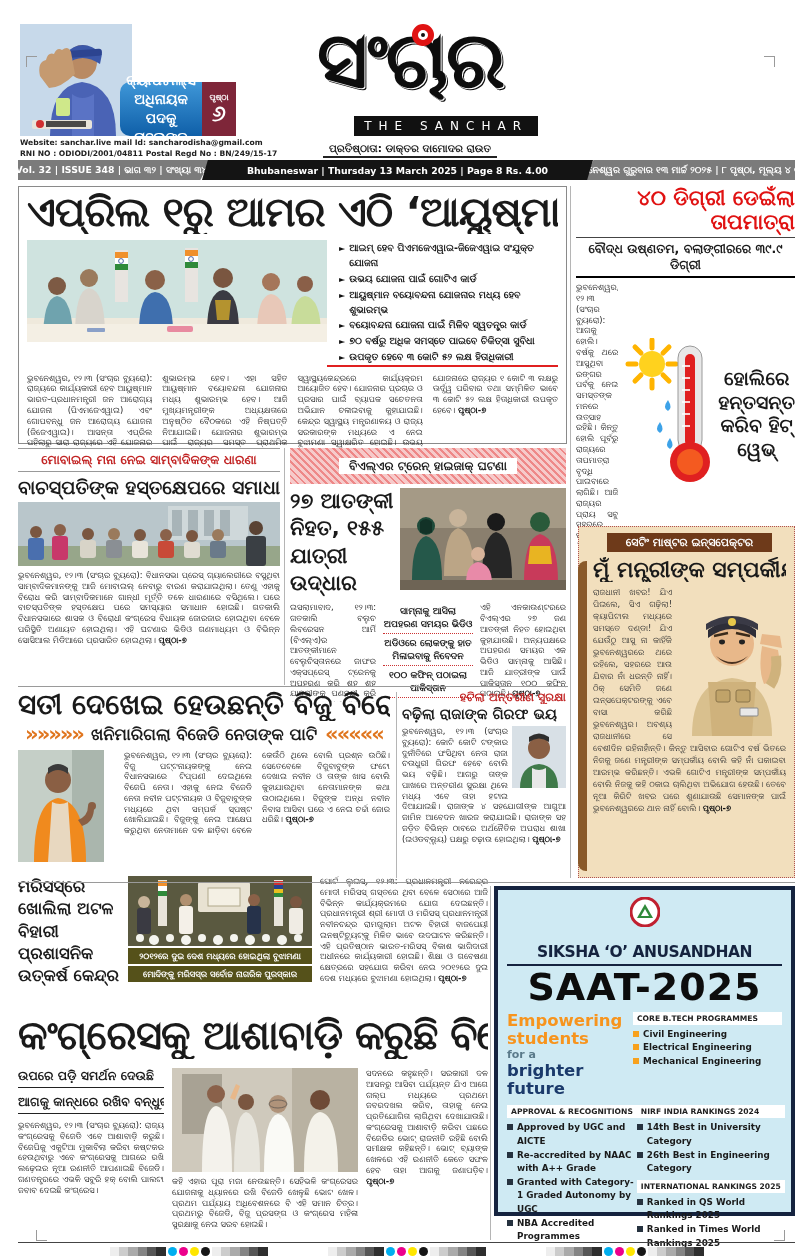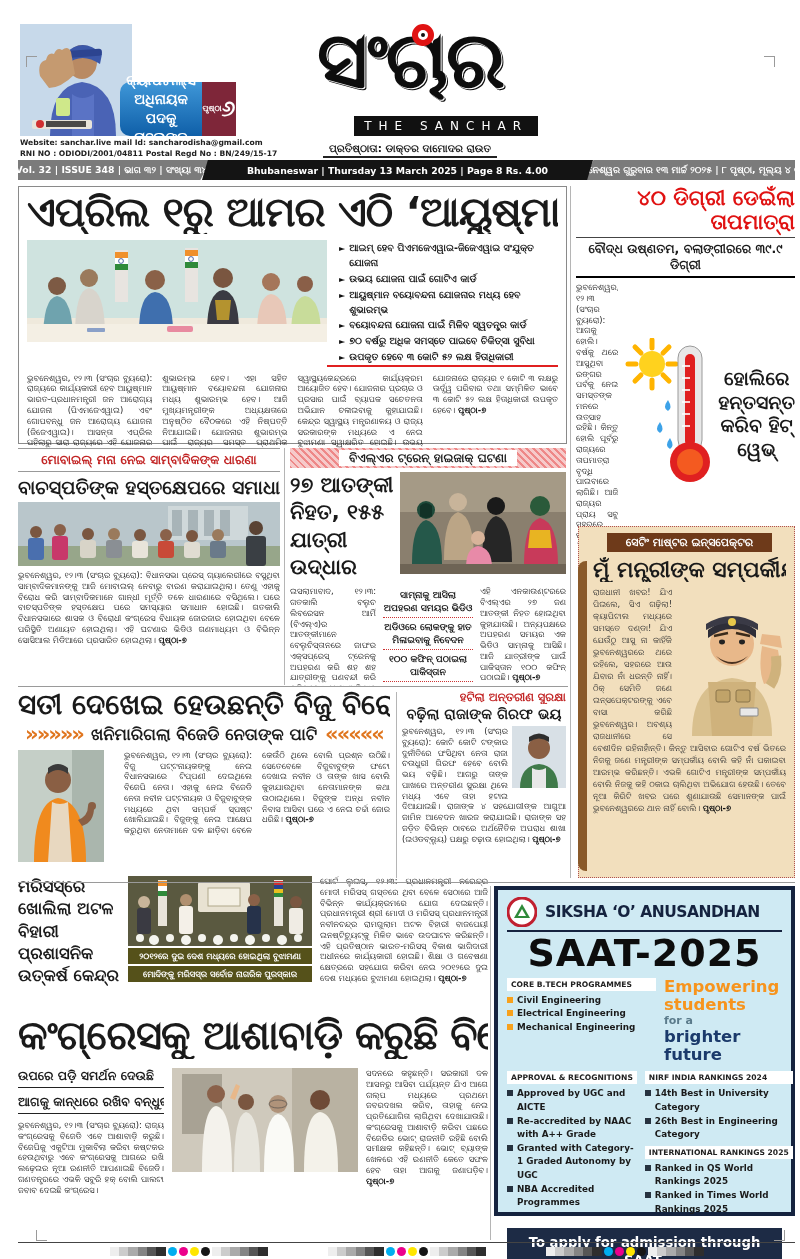--- a/index.html
+++ b/index.html
@@ -8,21 +8,21 @@
   .abs{position:absolute;}
   .rule-v{position:absolute;width:1px;background:#b5b5b5;}
   .rule-h{position:absolute;height:1px;background:#9a9a9a;}
   .jtext{font-size:8.3px;line-height:1.3;text-align:justify;color:#222;}
   .jump{font-weight:800;color:#111;}
   
   #promo{left:20px;top:24px;width:216px;height:112px;}
   #promo-photo{position:absolute;left:0;top:0;width:112px;height:112px;background:linear-gradient(180deg,#dfe9f2,#b9cfe4);overflow:hidden;}
   #promo-box{position:absolute;left:100px;top:58px;width:82px;height:54px;background:linear-gradient(180deg,#3f97d8,#0f5fa8);
      border-radius:10px 0 0 10px;color:#fff;font-weight:800;font-size:14px;line-height:1.35;display:flex;align-items:center;justify-content:center;text-align:center;padding:2px;box-sizing:border-box;}
-  #promo-page{position:absolute;left:182px;top:58px;width:34px;height:54px;background:#7e2639;color:#fff;display:flex;flex-direction:row;align-items:center;justify-content:center;}
+  #promo-page{position:absolute;left:182px;top:58px;width:34px;height:54px;background:#7e2639;color:#fff;display:flex;flex-direction:column;align-items:center;justify-content:center;}
   #promo-page .lbl{font-size:8px;font-weight:700;}
   #promo-page .num{font-size:22px;font-weight:800;line-height:1;}
   #header-meta{left:20px;top:137px;width:260px;font-size:7.6px;font-weight:700;color:#222;line-height:1.5;}
   #masthead{left:240px;top:20px;width:340px;height:138px;text-align:center;}
   #logo-odia{font-size:78px;font-weight:800;line-height:1.05;color:#0d0d0d;letter-spacing:-2px;text-shadow:1px 1px 0 #fff,2px 2px 0 #0d0d0d;}
   #logo-ring{position:absolute;left:172px;top:4px;width:22px;height:22px;border:6px solid #e01212;border-radius:50%;background:#fff;box-sizing:border-box;}
   #logo-ring i{position:absolute;left:3px;top:3px;width:4px;height:4px;background:#111;border-radius:50%;}
   #logo-en{position:absolute;right:42px;top:96px;background:#111;color:#fff;font-weight:400;font-size:12px;letter-spacing:7px;padding:3px 10px;}
   #founder{position:absolute;left:0;right:0;top:122px;font-size:10.5px;font-weight:800;}
   #founder span{border-bottom:2px solid #222;padding:0 6px 2px;}
@@ -51,21 +51,21 @@
   #weather-right{flex:1;display:flex;flex-direction:row;align-items:center;}
   #weather-big{font-size:19px;font-weight:800;text-align:center;line-height:1.25;margin-top:2px;}
   
   #journo{left:18px;top:448px;width:262px;height:236px;}
   .kicker-red{color:#c22424;font-size:12.5px;font-weight:800;text-align:center;border-top:1px solid #999;border-bottom:1px solid #999;padding:3px 0;white-space:nowrap;overflow:hidden;}
   #journo-headline{font-size:19px;font-weight:800;text-align:center;padding:4px 0 3px;white-space:nowrap;overflow:hidden;}
   #journo-photo{width:100%;height:64px;background:linear-gradient(180deg,#b8c4c8,#8fa0a6 70%,#6f7d66);position:relative;overflow:hidden;}
   #journo-body{margin-top:4px;height:96px;overflow:hidden;}
   
   #hijack{left:290px;top:448px;width:276px;height:237px;}
-  #hijack-kicker{height:20px;background:repeating-linear-gradient(45deg,#e88,#e88 2px,#f6caca 2px,#f6caca 5px);display:flex;align-items:center;justify-content:center;}
+  #hijack-kicker{height:36px;background:repeating-linear-gradient(45deg,#e88,#e88 2px,#f6caca 2px,#f6caca 5px);display:flex;align-items:center;justify-content:center;}
   #hijack-kicker span{background:#fff;padding:1px 10px;font-size:12px;font-weight:800;white-space:nowrap;}
   #hijack-mid{display:flex;margin-top:4px;gap:6px;}
   #hijack-headline{width:104px;font-size:21px;font-weight:800;line-height:1.3;}
   #hijack-photo{flex:1;height:102px;background:linear-gradient(180deg,#6b6257,#9a8d7c 55%,#b3a38d);position:relative;overflow:hidden;}
   #hijack-low{display:flex;gap:7px;margin-top:5px;}
   #hijack-low .col{width:86px;height:100px;overflow:hidden;}
   #hijack-side{width:90px;text-align:center;}
   #hijack-side .itm{font-size:9.3px;font-weight:800;line-height:1.35;padding:3px 0;border-bottom:1px dotted #c33;}
   
   #inspector{left:578px;top:526px;width:217px;height:352px;background:#f2dfbd;border:1px dotted #b05050;box-sizing:border-box;padding:6px 8px 6px 14px;}
@@ -79,21 +79,21 @@
   #sati-headline{font-size:28px;font-weight:800;text-align:center;line-height:1.1;white-space:nowrap;overflow:hidden;}
   #sati-subrow{display:flex;align-items:center;justify-content:center;gap:8px;margin:3px 0 5px;}
   .chev{color:#e0761f;font-weight:800;font-size:21px;letter-spacing:-2px;line-height:1;}
   #sati-sub{font-size:16.5px;font-weight:800;white-space:nowrap;}
   #sati-low{display:flex;gap:20px;}
   #sati-photo{width:86px;height:112px;background:linear-gradient(180deg,#cfd8d2,#b9c2ba);position:relative;overflow:hidden;flex:none;}
   #sati-body{flex:1;column-count:2;column-gap:10px;height:118px;overflow:hidden;}
   
   #raja{left:402px;top:690px;width:164px;height:190px;}
   #raja-kicker{color:#c22424;font-size:11.5px;font-weight:800;text-align:right;white-space:nowrap;overflow:hidden;}
-  #raja-headline{font-size:14.5px;font-weight:800;text-align:center;margin:2px 0 3px;white-space:nowrap;overflow:hidden;}
+  #raja-headline{font-size:14.5px;font-weight:800;text-align:left;margin:2px 0 3px;white-space:nowrap;overflow:hidden;}
   #raja-photo{float:right;width:54px;height:62px;background:linear-gradient(180deg,#dfe5ea,#c4ccd2);margin:0 0 3px 4px;position:relative;overflow:hidden;}
   #raja-body{height:154px;overflow:hidden;}
   
   #mauritius{left:18px;top:876px;width:470px;height:122px;display:flex;gap:8px;}
   #maur-headline{width:102px;font-size:16.5px;font-weight:800;line-height:1.35;}
   #maur-photoblock{width:184px;flex:none;}
   #maur-photo{width:100%;height:70px;background:linear-gradient(180deg,#4b4a33,#6d6a48 70%,#e8e6da);position:relative;overflow:hidden;}
   .maur-cap{background:#55511a;color:#fff;font-size:8.4px;font-weight:800;text-align:center;padding:2.5px 2px;margin-top:2px;white-space:nowrap;overflow:hidden;}
   #maur-body{flex:1;height:122px;overflow:hidden;}
   
@@ -101,33 +101,33 @@
   #bjd{left:18px;top:1068px;width:470px;height:172px;display:flex;gap:8px;}
   #bjd-colA{width:146px;flex:none;}
   .bjd-sub{font-size:12.5px;font-weight:800;border-bottom:1.5px solid #222;padding-bottom:3px;margin-bottom:6px;white-space:nowrap;overflow:hidden;}
   #bjd-body1{height:118px;overflow:hidden;}
   #bjd-colB{width:186px;flex:none;}
   #bjd-photo{width:100%;height:104px;background:linear-gradient(180deg,#d8d2c6,#bdb6a8);position:relative;overflow:hidden;}
   #bjd-body2{height:60px;overflow:hidden;margin-top:4px;}
   #bjd-colC{flex:1;height:172px;overflow:hidden;}
   
   #ad{left:494px;top:886px;width:301px;height:330px;background:#cfeaf3;border:4px solid #15233f;box-sizing:border-box;padding:7px 9px;}
-  #ad-head{display:flex;align-items:center;gap:8px;border-bottom:2px solid #15233f;padding-bottom:3px;}
+  #ad-head{display:flex;align-items:center;gap:16px;border-bottom:2px solid #15233f;padding-bottom:3px;flex-direction:column;}
   #ad-inst{font-size:15.5px;font-weight:800;color:#15233f;letter-spacing:-0.5px;white-space:nowrap;}
   #ad-title{font-size:38px;font-weight:800;color:#0d0d0d;text-align:center;letter-spacing:1px;line-height:1.15;}
   #ad-mid{display:flex;gap:8px;margin-top:2px;}
   #ad-tag{width:118px;line-height:1.1;}
   #ad-tag .t1{color:#f7941d;font-weight:800;font-size:16.5px;}
   #ad-tag .t2{color:#5a7a8a;font-size:11px;font-weight:700;margin:1px 0;}
   #ad-tag .t3{color:#1b3a6b;font-weight:800;font-size:16.5px;}
   .ad-bar{background:#fff;font-size:7.6px;font-weight:800;color:#222;padding:2px 4px;margin-bottom:3px;white-space:nowrap;overflow:hidden;}
   .ad-li{display:flex;gap:4px;align-items:baseline;font-size:8.8px;font-weight:800;color:#1a1a1a;line-height:1.55;}
   .ad-li .sq{width:6px;height:6px;background:#f7a11d;flex:none;position:relative;top:0;}
   .ad-li.dark .sq{background:#26323f;}
-  #ad-cols{display:flex;gap:8px;margin-top:7px;}
+  #ad-cols{display:flex;margin-top:7px;}
   #ad-cols .c{flex:1;}
   #ad-footer{background:#1d2b45;color:#fff;font-size:13.2px;font-weight:800;text-align:center;line-height:1.3;padding:6px 4px;margin-top:12px;}
   
   #regbar{left:18px;top:1246px;width:777px;height:11px;display:flex;align-items:center;gap:60px;justify-content:center;}
   .reggroup{display:flex;align-items:center;gap:2px;}
   .regstrip{width:56px;height:9px;background:linear-gradient(90deg,#eee 0 16%,#ccc 16% 33%,#aaa 33% 50%,#848484 50% 66%,#565656 66% 83%,#2e2e2e 83%);}
   .regdot{width:9px;height:9px;border-radius:50%;}
   .dc{background:#00aeef;} .dm{background:#ec008c;} .dy{background:#ffe600;} .dk{background:#161616;}
   
   .crop{position:absolute;width:10px;height:10px;border-color:#9a9a9a;border-style:solid;border-width:0;}
@@ -544,61 +544,62 @@
           <path d="M58 30 l6-14 l4 2 l-5 14 Z" fill="#e8b88a"></path>
           <circle cx="74" cy="34" r="8" fill="#7a5640"></circle>
             <path d="M62 104 Q62 46 74 44 Q88 46 88 104 Z" fill="#e8e6de"></path>
           <circle cx="106" cy="36" r="9" fill="#b0937a"></circle>
             <path d="M92 104 Q92 48 106 46 Q122 48 122 104 Z" fill="#fafaf6"></path>
           <ellipse cx="106" cy="36" rx="9" ry="4" fill="none" stroke="#444" stroke-width="1" opacity="0.6"></ellipse>
           <circle cx="148" cy="32" r="10" fill="#6e4a36"></circle>
             <path d="M132 104 Q132 46 148 44 Q166 46 166 104 Z" fill="#f4f2ea"></path>
         </svg>
       </div>
+      <div id="bjd-body2" class="jtext"><span>କହି ଏହାର ପୂରା ମଜା ନେଉଛନ୍ତି। ସେହିଭଳି କଂଗ୍ରେସର ଯୋଜନାକୁ ଧ୍ୟାନରେ ରଖି ବିଜେଡି ଖେଳୁଛି ଭୋଟ ଖେଳ। ପ୍ରଥମ ପର୍ଯ୍ୟାୟ ଅଧିବେଶନରେ ବି ଏହି ସମାନ ଚିତ୍ର। ପ୍ରଥମରୁ ବିଜେଡି, ବିଜୁ ପ୍ରସଙ୍ଗ ଓ କଂଗ୍ରେସ ମହିଳା ସୁରକ୍ଷାକୁ ନେଇ ସରବ ହୋଇଛି।</span></div>
     </div>
     <div id="bjd-colC" class="jtext">
       <span>ସଦନରେ କହୁଛନ୍ତି। ସରକାରୀ ଦଳ ଆସନରୁ ଆସିବା ପର୍ଯ୍ୟନ୍ତ ଯିଏ ଆଗେ ଗଲ୍ପ ମଧ୍ୟରେ ପ୍ରଥମେ ଜବରଦଖଲ କରିବ, ତାହାକୁ ନେଇ ପ୍ରତିଯୋଗିତା ଲାଗିଥିବା ଦେଖାଯାଉଛି। କଂଗ୍ରେସକୁ ଆଶାବାଡ଼ି କରିବା ପଛରେ ବିଜେଡିର ଭୋଟ୍ ରାଜନୀତି ରହିଛି ବୋଲି ସମୀକ୍ଷକ କହିଛନ୍ତି। ଭୋଟ୍ ବ୍ୟାଙ୍କ ଖେଳରେ ଏହି ରଣନୀତି କେତେ ସଫଳ ହେବ ତାହା ଆଗକୁ ଜଣାପଡ଼ିବ।</span>
       <b class="jump">ପୃଷ୍ଠା-୭</b>
     </div>
   </div>
 
   <div class="abs" id="ad">
     <div id="ad-head">
       <span>
         <svg width="30" height="30" viewBox="0 0 30 30">
           <circle cx="15" cy="15" r="14" fill="#fff" stroke="#c02030" stroke-width="3"></circle>
           <path d="M15 7 L23 21 L7 21 Z" fill="#2f8a3a"></path>
           <path d="M15 12 L19 19 L11 19 Z" fill="#fff"></path>
         </svg>
       </span>
       <span id="ad-inst">SIKSHA ‘O’ ANUSANDHAN</span>
     </div>
     <div id="ad-title">SAAT-2025</div>
     <div id="ad-mid">
+      <div id="ad-tag">
+        <div class="t1">Empowering students</div>
+        <div class="t2">for a</div>
+        <div class="t3">brighter future</div>
+      </div>
       <div style="flex:1;">
         <div class="ad-bar">CORE B.TECH PROGRAMMES</div>
         <div>
             <div class="ad-li">
               <span class="sq"></span>
               <span>Civil Engineering</span>
             </div>
             <div class="ad-li">
               <span class="sq"></span>
               <span>Electrical Engineering</span>
             </div>
             <div class="ad-li">
               <span class="sq"></span>
               <span>Mechanical Engineering</span>
             </div>
           </div>
-      </div>
-      <div id="ad-tag">
-        <div class="t1">Empowering students</div>
-        <div class="t2">for a</div>
-        <div class="t3">brighter future</div>
       </div>
     </div>
     <div id="ad-cols">
       <div class="c">
         <div class="ad-bar">APPROVAL &amp; RECOGNITIONS</div>
         <div>
             <div class="ad-li dark">
               <span class="sq"></span>
               <span>Approved by UGC and AICTE</span>
             </div>

